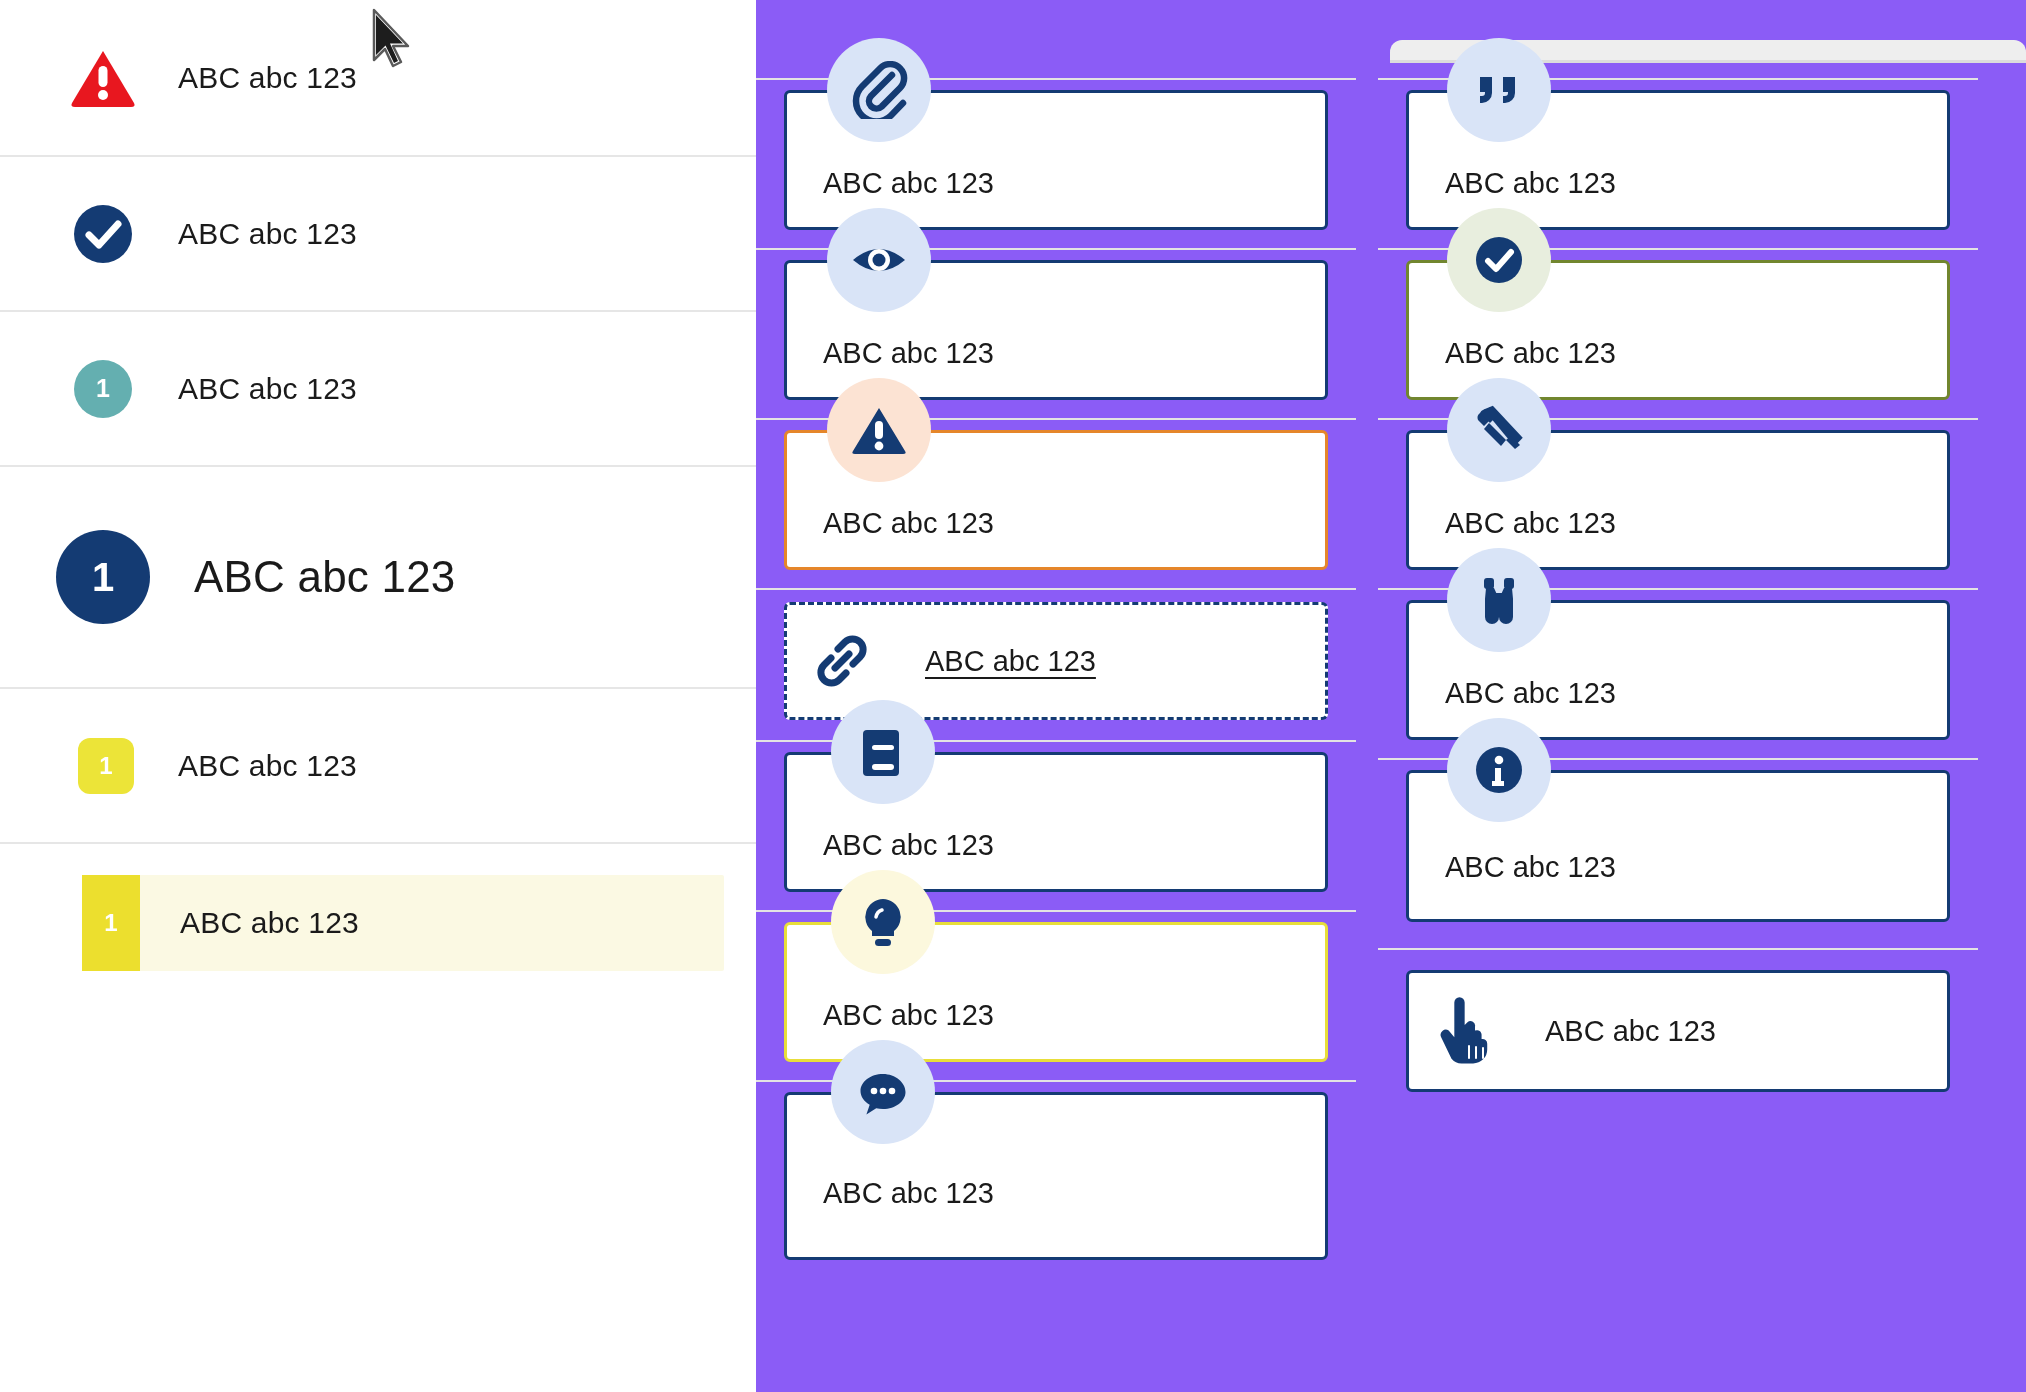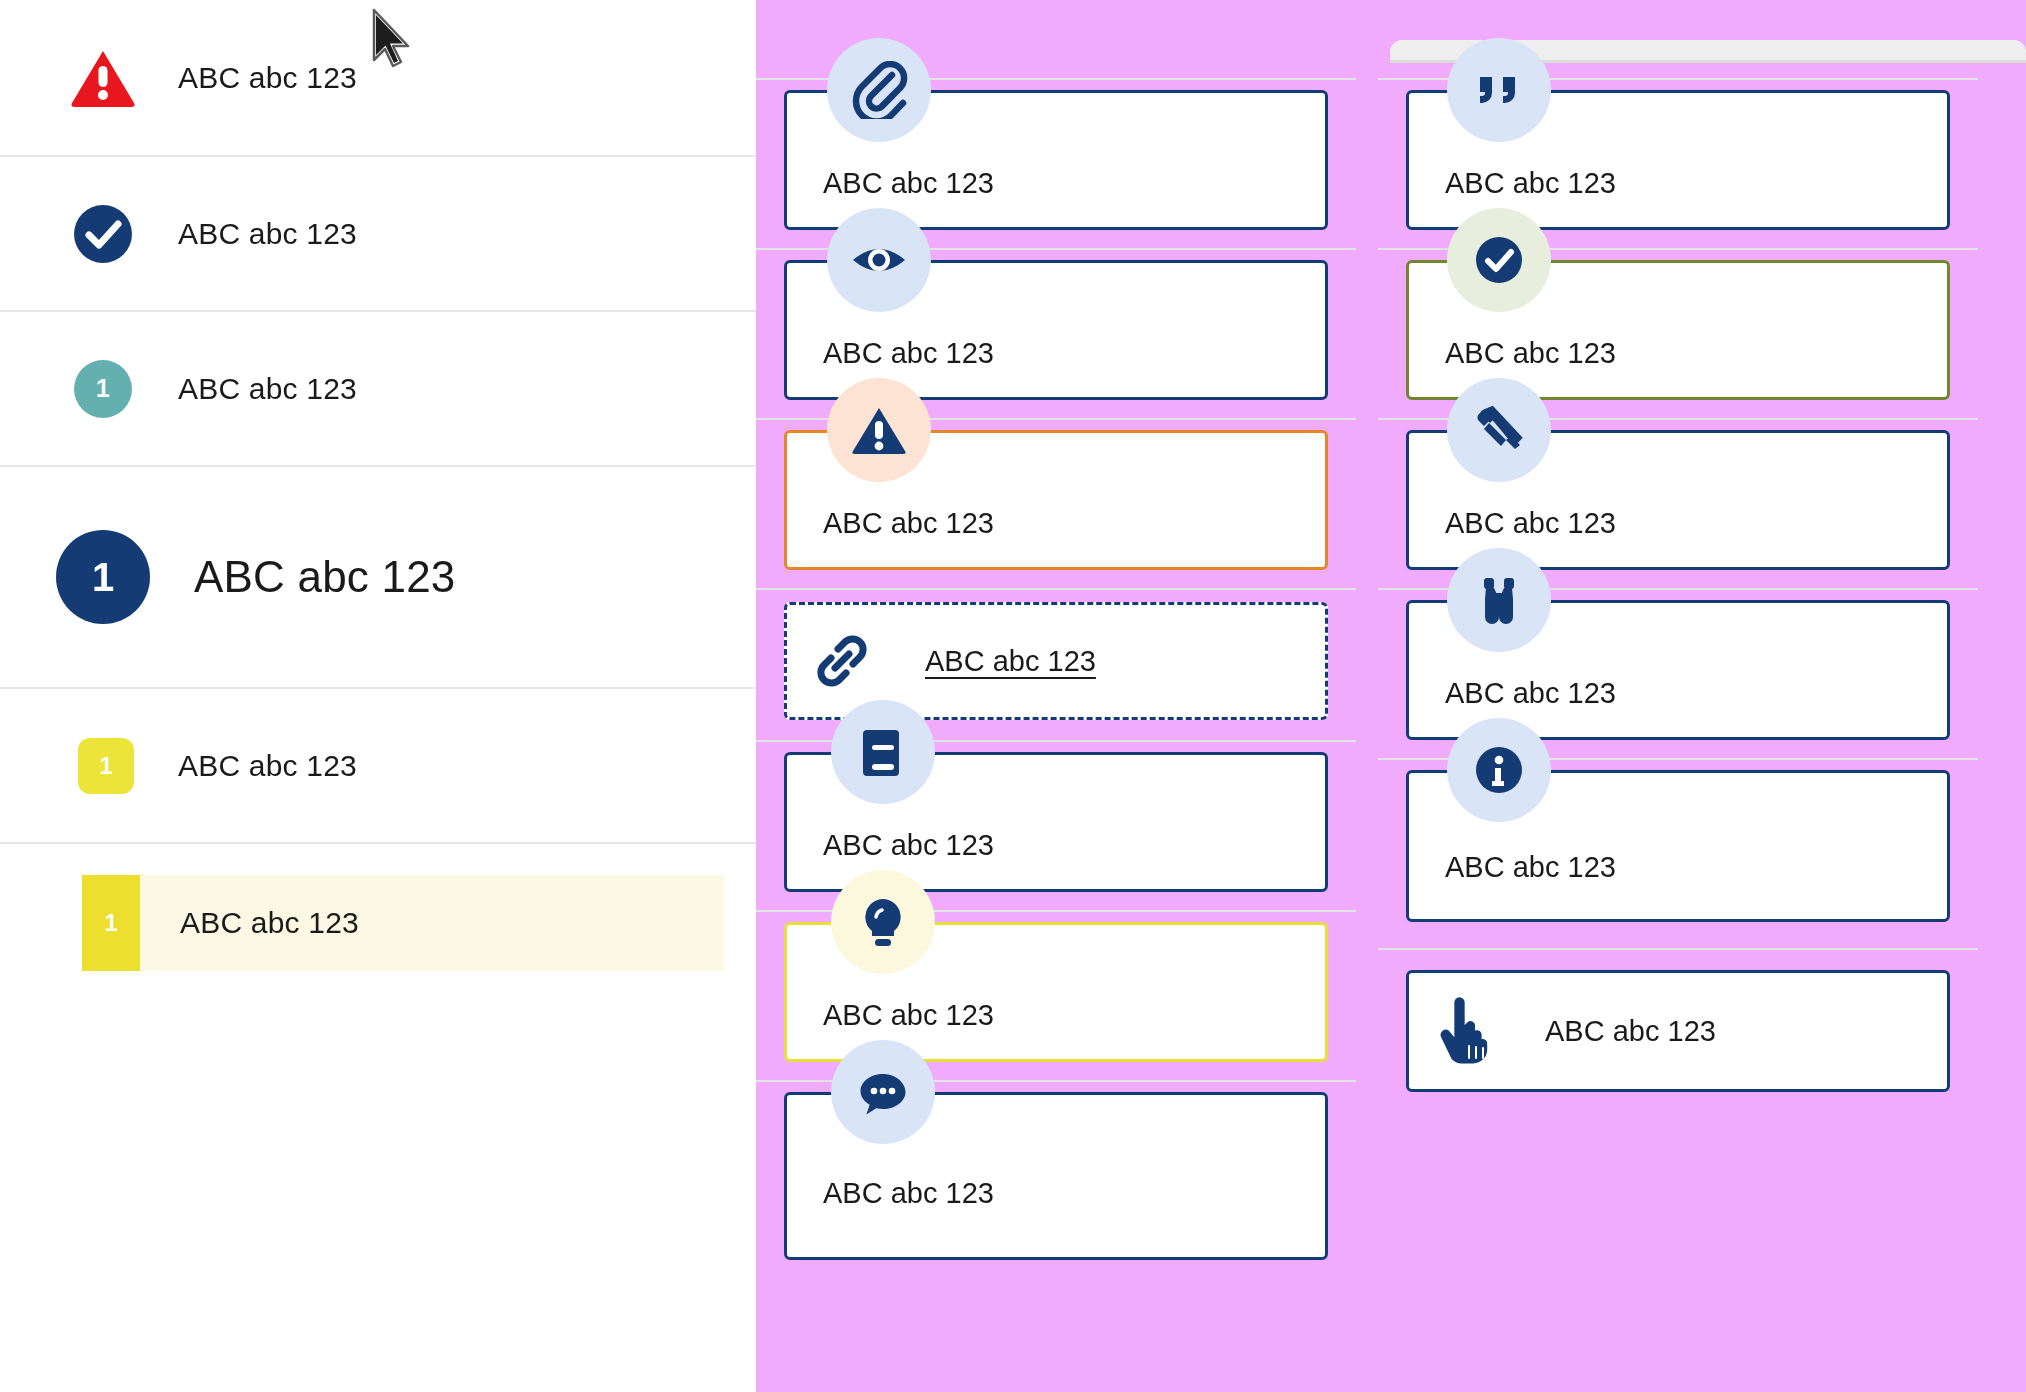--- a/index.html
+++ b/index.html
@@ -3,21 +3,21 @@
 <meta charset="utf-8">
 <style>
   * { box-sizing: border-box; margin: 0; padding: 0; }
   html, body {
     width: 2026px;
     height: 1392px;
     background: #ffffff;
     font-family: "Liberation Sans", sans-serif;
     overflow: hidden;
   }
-  .stage { position: relative; width: 2026px; height: 1392px; background: #f0abfc; }
+  .stage { position: relative; width: 2026px; height: 1392px; background: #8b5cf6; }
 
   
   .left-panel {
     position: absolute; left: 0; top: 0;
     width: 756px; height: 1392px;
     background: #fff;
   }
   .list-row {
     position: relative;
     display: flex;

